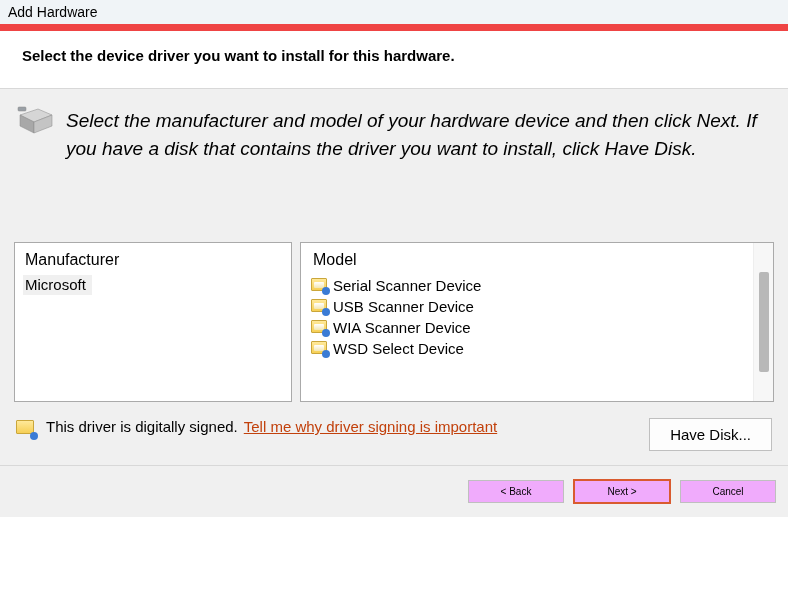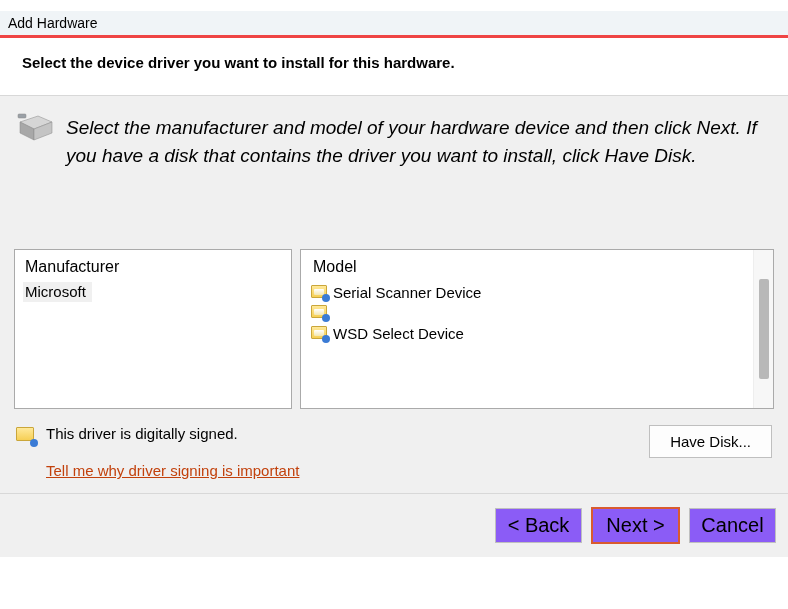--- a/index.html
+++ b/index.html
@@ -13,22 +13,21 @@
       color: #000;
       background: #fff;
       width: 788px;
       height: 609px;
       overflow: hidden;
     }
     .title-bar {
       background: #f0f4f7;
       padding: 4px 8px;
       font-size: 14px;
-      border-bottom: 3px solid #ef4444;
-      margin-top: 11px;
+      border-bottom: 7px solid #ef4444;
     }
     .header-area {
       background: #fff;
       padding: 16px 22px 24px 22px;
     }
     .header-area .heading {
       font-weight: 600;
       font-size: 15px;
     }
     .content-area {
@@ -159,21 +158,21 @@
     .sign-icon .box {
       position:absolute; left:0; top:0; width:18px; height:14px;
       border:1px solid #caa63a;
       background: linear-gradient(#ffe99a,#f6cf55);
       border-radius:1px;
     }
     .sign-icon .badge{
       position:absolute; right:-2px; bottom:-2px;
       width:8px; height:8px; background:#3a7bd5; border-radius:50%;
     }
-    .sign-texts { display:flex; flex-direction:column; gap:20px; }
+    .sign-texts { display:flex; gap:6px; }
     .sign-main { font-size: 15px; }
     .sign-link {
       color: #c2410c;
       text-decoration: underline;
       font-size: 15px;
       cursor: pointer;
       width: fit-content;
     }
     .have-disk-btn {
       border: 1px solid #bfbfbf;
@@ -187,24 +186,24 @@
     .footer {
       border-top: 1px solid #d8d8d8;
       background: #f0f0f0;
       display: flex;
       justify-content: flex-end;
       gap: 10px;
       padding: 14px 12px 14px 12px;
     }
     .footer button {
       border: 1px solid #bfbfbf;
-      background: #8b5cf6;
+      background: #f0abfc;
       padding: 5px 0;
-      width: 87px;
-      font-size: 20px;
+      width: 96px;
+      font-size: 10px;
       cursor: pointer;
       font-family: inherit;
     }
     .footer button.primary {
       outline: 2px solid #d95b2f;
       outline-offset: -1px;
     }
   </style>
 </head>
 <body>
@@ -253,20 +252,28 @@
               <span class="box"></span>
               <span class="badge"></span>
             </span>
           <span>Serial Scanner Device</span>
         </div>
         <div class="list-item">
           <span class="model-icon">
               <span class="box"></span>
               <span class="badge"></span>
             </span>
+          <span>USB Scanner Device</span>
+        </div>
+        <div class="list-item">
+          <span class="model-icon">
+              <span class="box"></span>
+              <span class="badge"></span>
+            </span>
+          <span>WIA Scanner Device</span>
         </div>
         <div class="list-item">
           <span class="model-icon">
               <span class="box"></span>
               <span class="badge"></span>
             </span>
           <span>WSD Select Device</span>
         </div>
       </div>
       <div class="fake-scrollbar">

